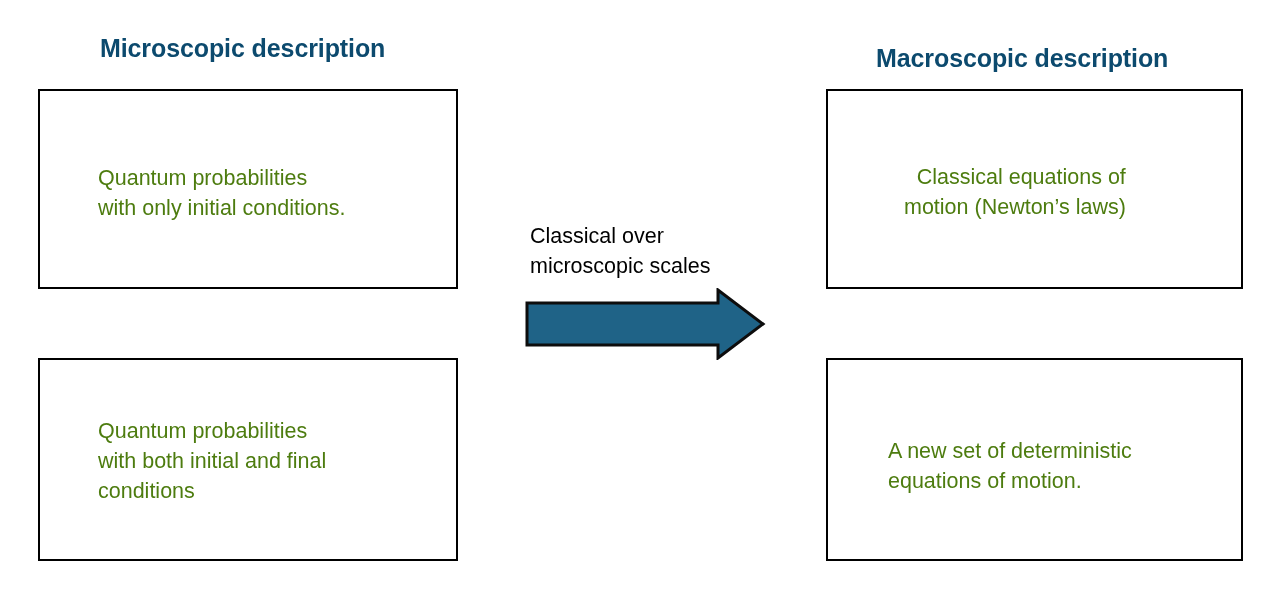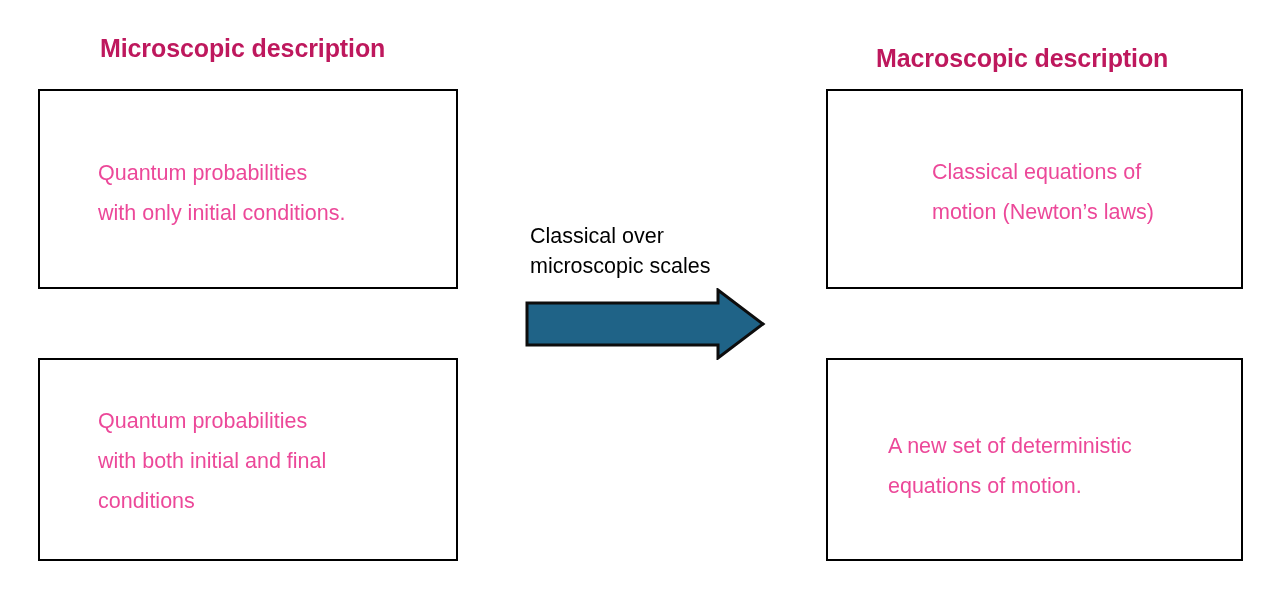--- a/index.html
+++ b/index.html
@@ -20,49 +20,49 @@
     background: #ffffff;
   }
 
   
   .col-heading {
     position: absolute;
     font-size: 25px;
     font-weight: bold;
     letter-spacing: -0.1px;
     white-space: nowrap;
-    color: #be185d;
+    color: #0c4a6e;
   }
   #heading-micro { left: 100px; top: 34px; }
   #heading-macro { left: 876px; top: 44px; }
 
   
   .concept-box {
     position: absolute;
     box-sizing: border-box;
     border: 2px solid #000000;
     background: #ffffff;
     display: flex;
     align-items: center;
   }
   .box-text {
     font-size: 21.5px;
-    line-height: 40px;
-    color: #ec4899;
+    line-height: 30px;
+    color: #4d7c0f;
     white-space: pre-line;
   }
 
   #box-micro-top    { left: 38px;  top: 89px;  width: 420px; height: 200px; }
   #box-micro-top .box-text   { padding-left: 58px; margin-top: 8px; }
 
   #box-micro-bottom { left: 38px;  top: 358px; width: 420px; height: 203px; }
   #box-micro-bottom .box-text{ padding-left: 58px; margin-top: 2px; }
 
   #box-macro-top    { left: 826px; top: 89px;  width: 417px; height: 200px; }
-  #box-macro-top .box-text   { padding-left: 104px; margin-top: 6px; }
+  #box-macro-top .box-text   { padding-left: 76px; margin-top: 6px; text-align: right; }
 
   #box-macro-bottom { left: 826px; top: 358px; width: 417px; height: 203px; }
   #box-macro-bottom .box-text{ padding-left: 60px; margin-top: 12px; }
 
   
   #transition-label {
     position: absolute;
     left: 530px;
     top: 221px;
     font-size: 21.5px;

